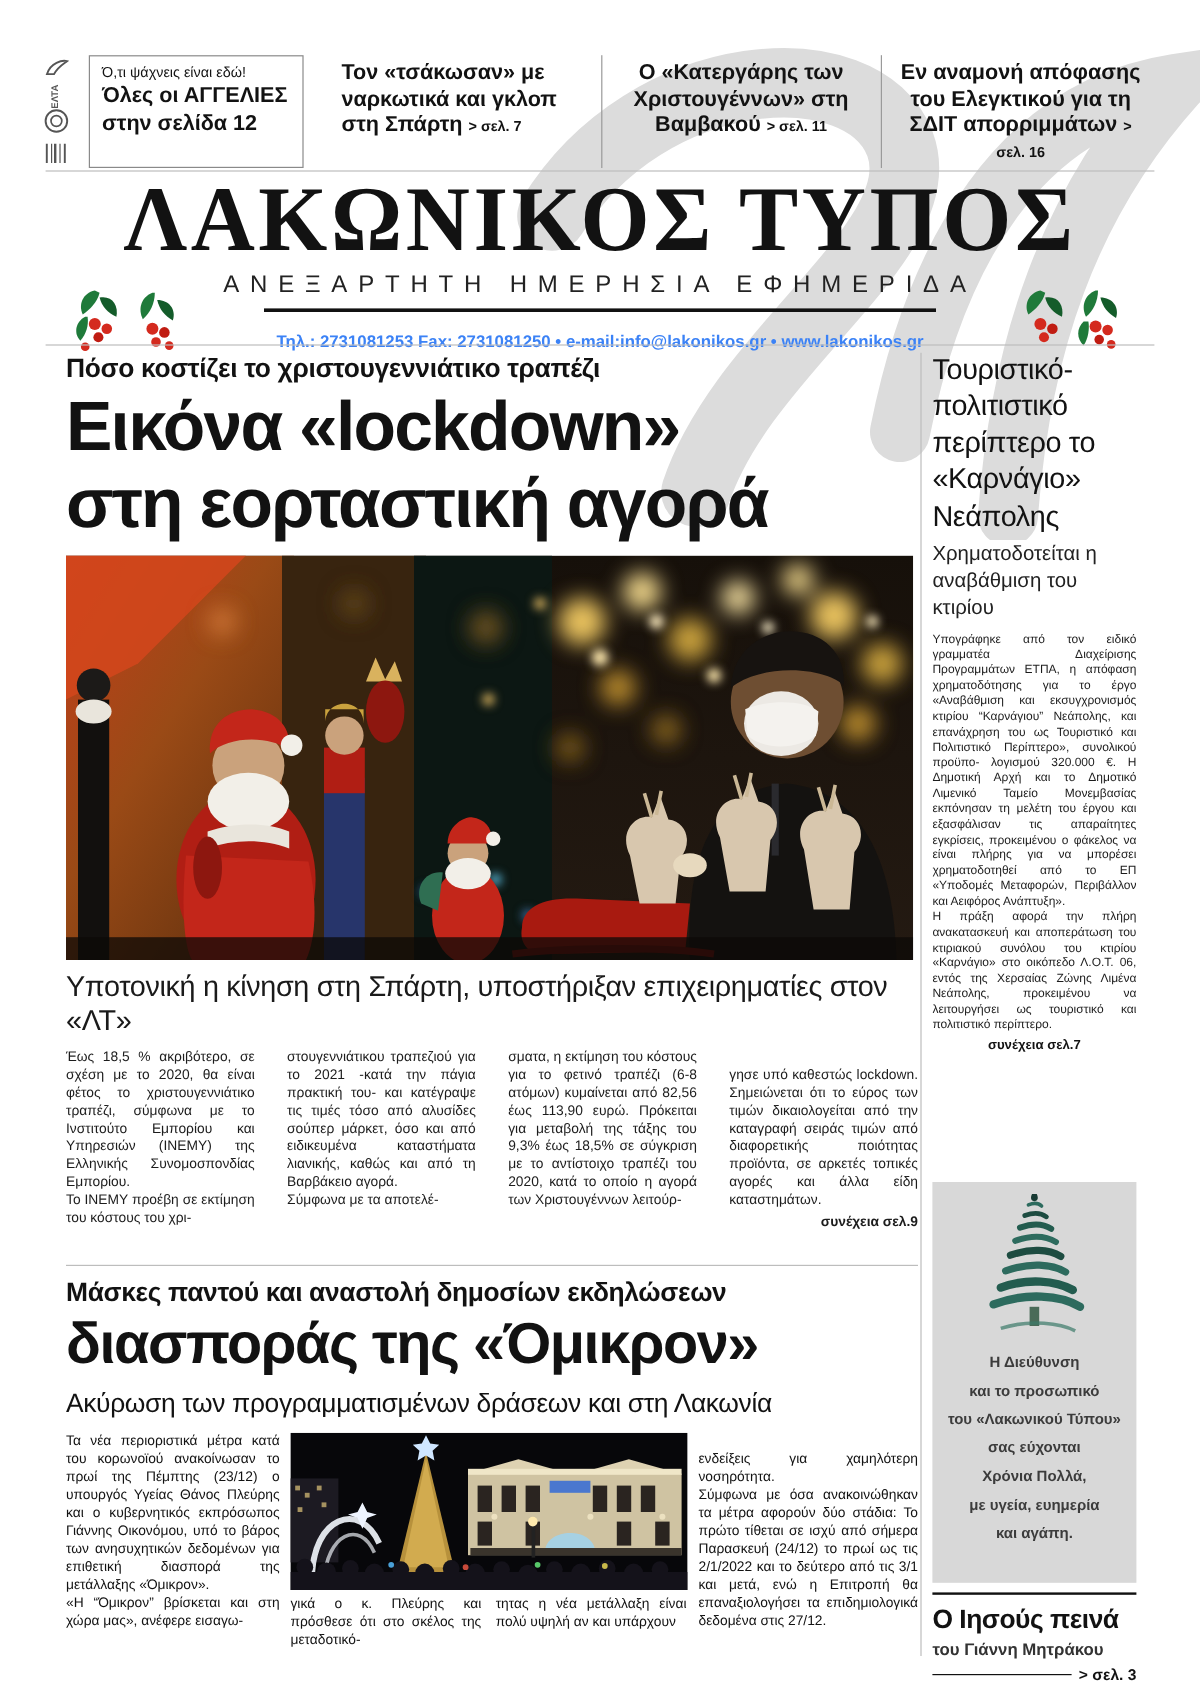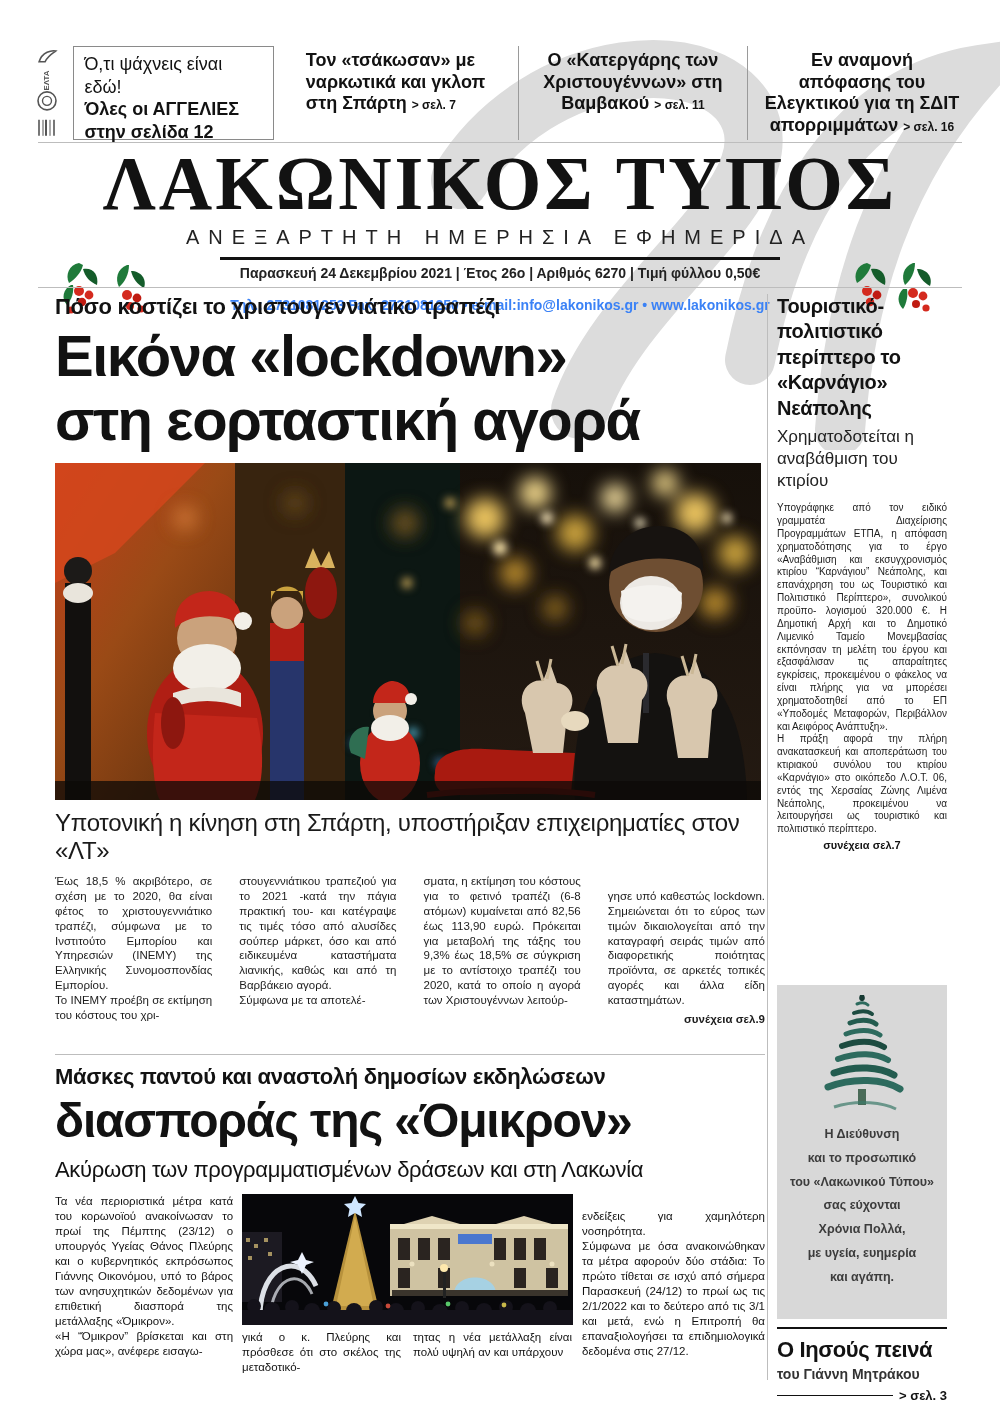--- a/index.html
+++ b/index.html
@@ -6,21 +6,21 @@
   .page{position:relative;width:1000px;height:1415px;margin:0 auto;background:#fff;
         overflow:hidden;font-family:"Liberation Sans",sans-serif;color:#121212;}
   
   .watermark{position:absolute;top:30px;left:420px;width:600px;height:420px;z-index:0;}
   
   .topstrip{position:absolute;top:46px;left:36px;right:40px;height:94px;display:flex;z-index:2;}
   .postal{width:30px;display:flex;flex-direction:column;align-items:flex-start;gap:4px;padding-top:2px;}
   .postal .picon{width:22px;height:24px;color:#555;}
   .elta-label{display:block;font-size:8px;font-weight:bold;color:#555;transform:rotate(-90deg);}
   .adbox{border:1px solid #8a8a8a;padding:6px 12px 6px 10px;margin-left:8px;line-height:1.25;}
-  .adbox .l1{font-size:18px;}
+  .adbox .l1{font-size:12px;}
   .adbox .l2,.adbox .l3{font-size:18px;font-weight:bold;}
   .teaser{padding:4px 0 0 16px;margin-left:16px;line-height:1.2;font-size:18px;font-weight:bold;width:200px;}
   .teaser.sep{border-left:1px solid #9a9a9a;text-align:center;}
   .teaser .pref{font-size:12px;font-weight:bold;}
   .strip-rule{position:absolute;top:142px;left:38px;right:38px;border-top:1px solid #bdbdbd;z-index:2;}
   
   .masthead{position:absolute;top:146px;left:55px;width:890px;text-align:center;z-index:2;}
   .mast-title{font-family:"Liberation Serif",serif;font-weight:bold;font-size:74px;line-height:1.0;
               letter-spacing:3px;transform:scaleY(1.04);white-space:nowrap;}
   .mast-sub{font-size:20px;letter-spacing:9px;margin-top:6px;color:#222;}
@@ -46,21 +46,21 @@
   .body2{display:flex;gap:9px;margin-top:11px;}
   .b2c1{width:181px;font-size:11.5px;line-height:1.3;text-align:justify;white-space:pre-line;}
   .b2mid{width:331px;}
   .photo2{width:331px;height:131px;display:block;}
   .b2midcols{display:flex;gap:12px;margin-top:5px;}
   .b2midcols div{width:159px;font-size:11.5px;line-height:1.3;text-align:justify;}
   .b2c4{width:186px;font-size:11.5px;line-height:1.3;text-align:justify;white-space:pre-line;}
   
   .vdivider{position:absolute;top:294px;left:767px;height:1086px;border-left:1px solid #bdbdbd;z-index:2;}
   .sidebar{position:absolute;top:294px;left:777px;width:170px;height:1121px;z-index:2;}
-  .sb-title{font-size:20px;font-weight:bold;line-height:1.27;letter-spacing:-0.3px;}
+  .sb-title{font-size:24px;font-weight:normal;line-height:1.27;letter-spacing:-0.3px;}
   .sb-sub{font-size:17px;line-height:1.3;margin-top:5px;color:#222;}
   .sb-body{font-size:10px;line-height:1.285;text-align:justify;white-space:pre-line;margin-top:10px;
            max-height:465px;overflow:hidden;color:#1c1c1c;}
   .sb-cont{font-size:11px;font-weight:bold;text-align:center;margin-top:3px;}
   .greetbox{position:absolute;top:691px;left:0;width:170px;height:334px;background:#d8d8d8;
             text-align:center;padding-top:6px;box-sizing:border-box;}
   .greetbox svg{width:96px;height:128px;}
   .greet-line{font-size:12.5px;font-weight:bold;color:#3c3c3c;line-height:1.9;}
   .opinion{position:absolute;top:1033px;left:0;width:170px;}
   .op-rule{border-top:2px solid #111;}
@@ -110,21 +110,20 @@
     <div class="teaser"><span>Τον «τσάκωσαν» με ναρκωτικά και γκλοπ στη Σπάρτη </span><span class="pref">&gt; σελ. 7</span></div>
     <div class="teaser sep"><span>Ο «Κατεργάρης των Χριστουγέννων» στη Βαμβακού </span><span class="pref">&gt; σελ. 11</span></div>
     <div class="teaser sep"><span>Εν αναμονή απόφασης του Ελεγκτικού για τη ΣΔΙΤ απορριμμάτων </span><span class="pref">&gt; σελ. 16</span></div>
   </div>
   <div class="strip-rule"></div>
 
   <div class="masthead">
     <div class="mast-title">ΛΑΚΩΝΙΚΟΣ ΤΥΠΟΣ</div>
     <div class="mast-sub">ΑΝΕΞΑΡΤΗΤΗ ΗΜΕΡΗΣΙΑ ΕΦΗΜΕΡΙΔΑ</div>
     <div class="mast-rule"></div>
-    <div class="dateline">Παρασκευή 24 Δεκεμβρίου 2021 | Έτος 26ο | Αριθμός 6270 | Τιμή φύλλου 0,50€</div>
     <div class="contact">Τηλ.: 2731081253 Fax: 2731081250 • e-mail:info@lakonikos.gr • www.lakonikos.gr</div>
 
     <svg class="holly left" viewBox="0 0 120 64">
       <g>
         <path d="M30 8 C20 10 16 20 20 28 C26 24 32 18 34 10 Z" fill="#1f7a3a"></path>
         <path d="M34 14 C44 12 50 20 48 30 C41 27 36 22 34 14 Z" fill="#145c2a"></path>
         <path d="M22 30 C14 34 12 44 18 50 C23 44 25 37 24 30 Z" fill="#1f7a3a"></path>
         <circle cx="30" cy="36" r="5" fill="#d42a1e"></circle>
           <circle cx="40" cy="40" r="4.4" fill="#d42a1e"></circle>
         <circle cx="33" cy="47" r="4.2" fill="#c01c12"></circle>

